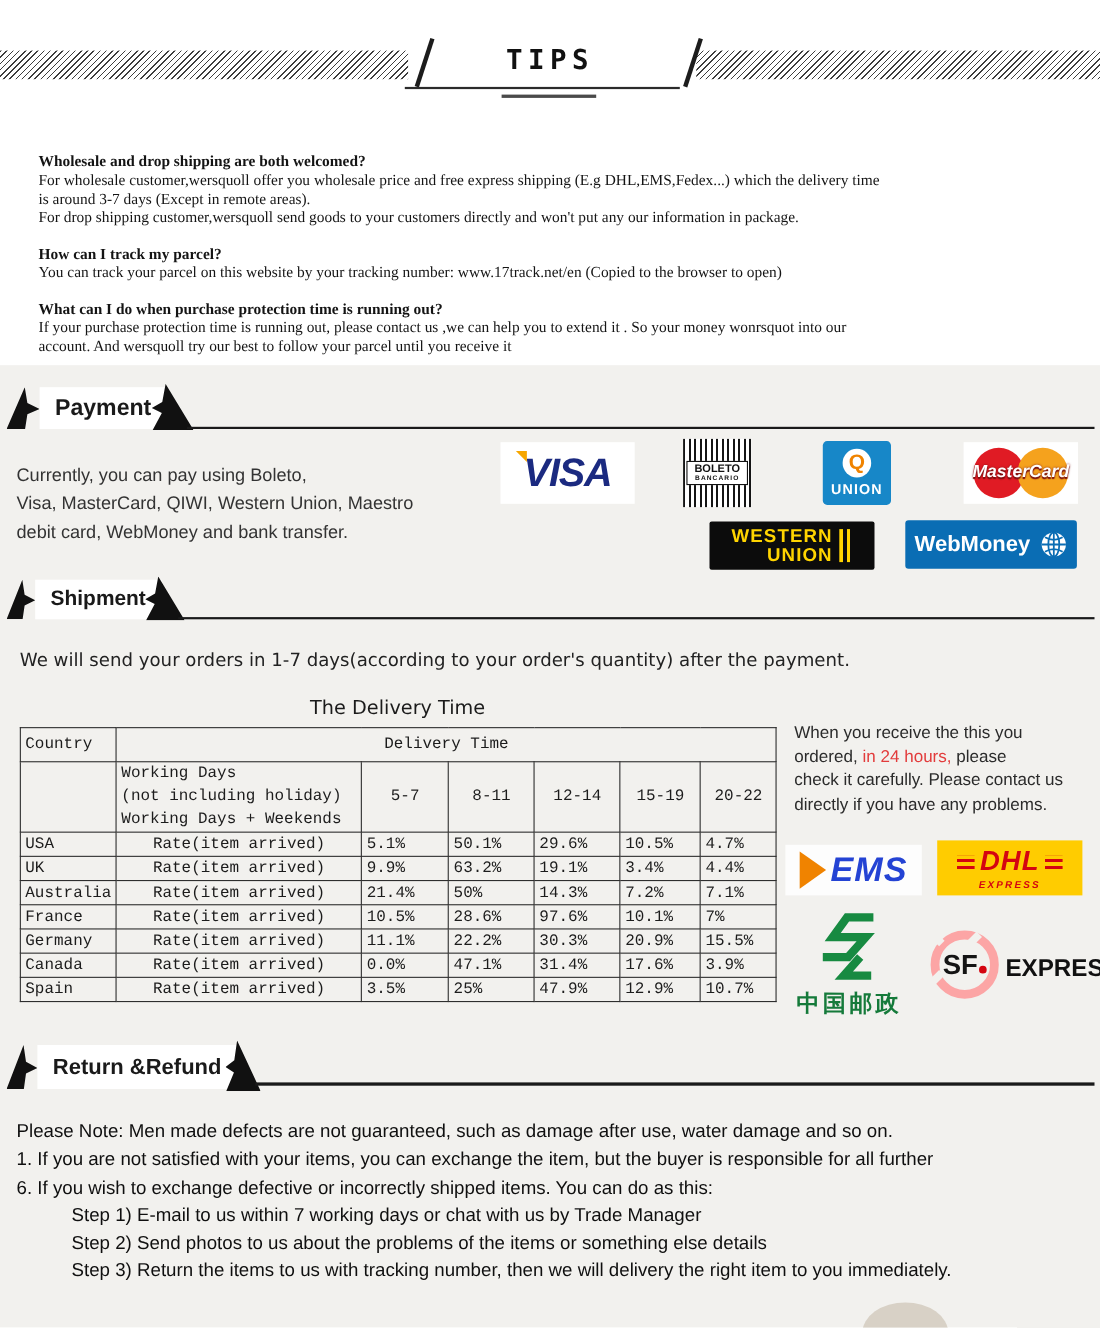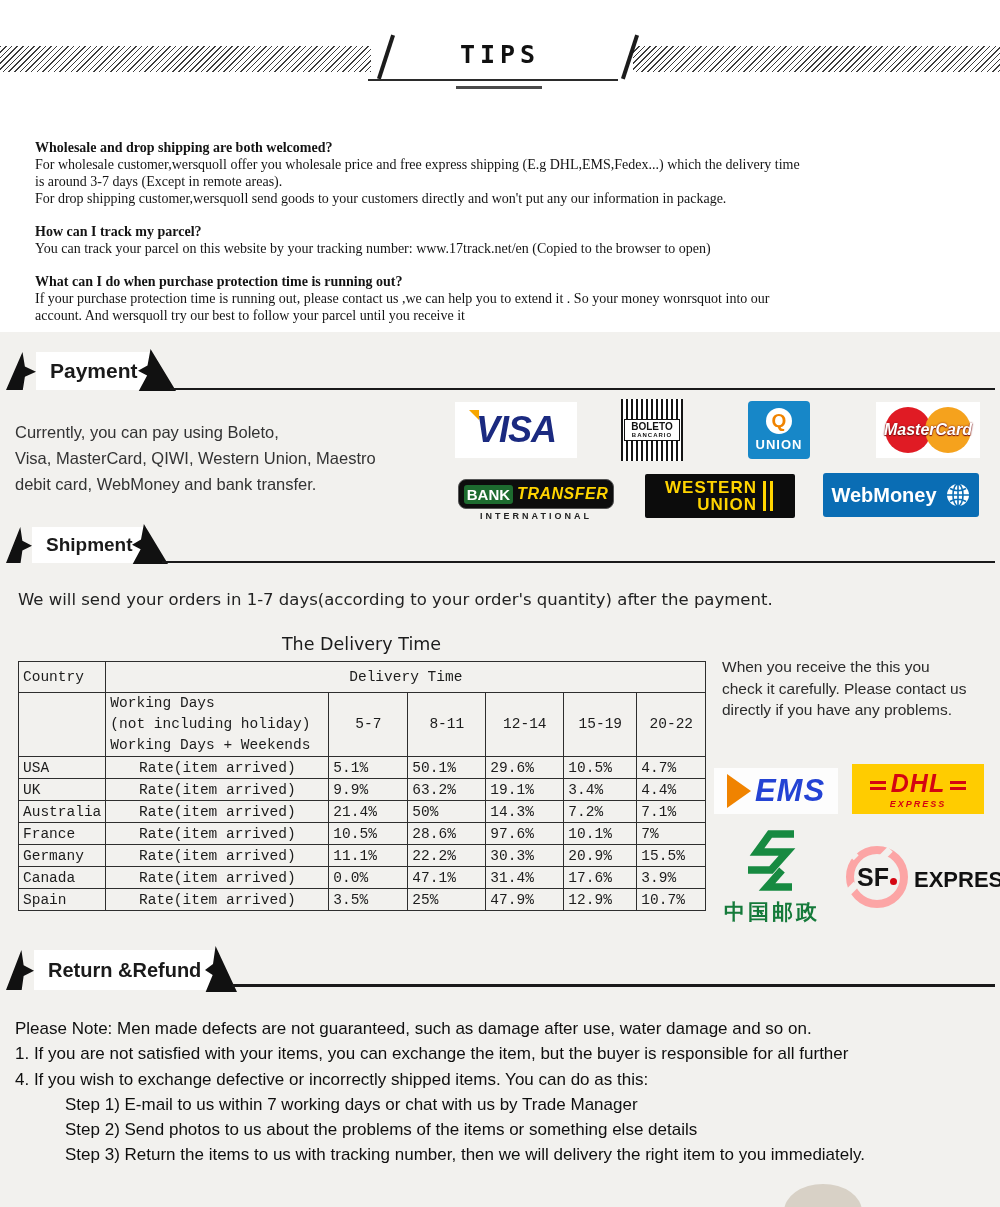--- a/index.html
+++ b/index.html
@@ -187,27 +187,20 @@
   <div class="logo-box qiwi">
     <span class="ball">Q</span>
     <span class="wm">UNION</span>
   </div>
   <div class="logo-box mc">
     <i class="c red"></i>
     <i class="c org"></i>
     <span class="t">MasterCard</span>
   </div>
 
-  <div class="logo-box bank">
-    <div class="bar">
-      <span class="w1">BANK</span>
-      <span class="w2">TRANSFER</span>
-    </div>
-    <span class="sub">INTERNATIONAL</span>
-  </div>
   <div class="logo-box wu">
     <div class="txt">
       <div>WESTERN</div>
       <div>UNION</div>
     </div>
     <i class="bars"></i>
   </div>
   <div class="logo-box wm-box">
     <span class="t">WebMoney</span>
     <svg width="26" height="26" viewBox="0 0 26 26">
@@ -305,20 +298,21 @@
       <td>25%</td>
       <td>47.9%</td>
       <td>12.9%</td>
       <td>10.7%</td>
     </tr>
   </tbody>
     </table>
 
   <div class="notice">
     <div>When you receive the this you</div>
+    <div><span>ordered, </span><span class="red">in 24 hours,</span><span> please</span></div>
     <div>check it carefully. Please contact us</div>
     <div>directly if you have any problems.</div>
   </div>
 
   <div class="ems">
     <i class="tri"></i>
     <span class="t">EMS</span>
   </div>
   <div class="dhl">
     <div class="row">
@@ -343,20 +337,20 @@
   <div class="sf-express">EXPRESS</div>
 
   <div class="arr left ret-arr-l"></div>
   <div class="sec-label ret-label">Return &amp;Refund</div>
   <div class="arr right ret-arr-r"></div>
   <div class="sec-line ret-line"></div>
 
   <div class="ret-body">
     <p class="ln">Please Note: Men made defects are not guaranteed, such as damage after use, water  damage and so on.</p>
     <p class="ln">1. If you are not satisfied with your items, you can exchange the item, but the buyer is responsible for all further</p>
-    <p class="ln">4. If you wish to exchange defective or incorrectly shipped items. You can do as this:</p>
+    <p class="ln">6. If you wish to exchange defective or incorrectly shipped items. You can do as this:</p>
     <p class="ln ind2">Step 1) E-mail to us within 7 working days or chat with us by Trade Manager</p>
     <p class="ln ind2">Step 2) Send photos to us about the problems of the items or something else details</p>
     <p class="ln ind2">Step 3) Return the items to us with tracking number, then we will delivery the right item to you immediately.</p>
   </div>
 
   <div class="head-blob"></div>
 </div>
 
 </body></html>

